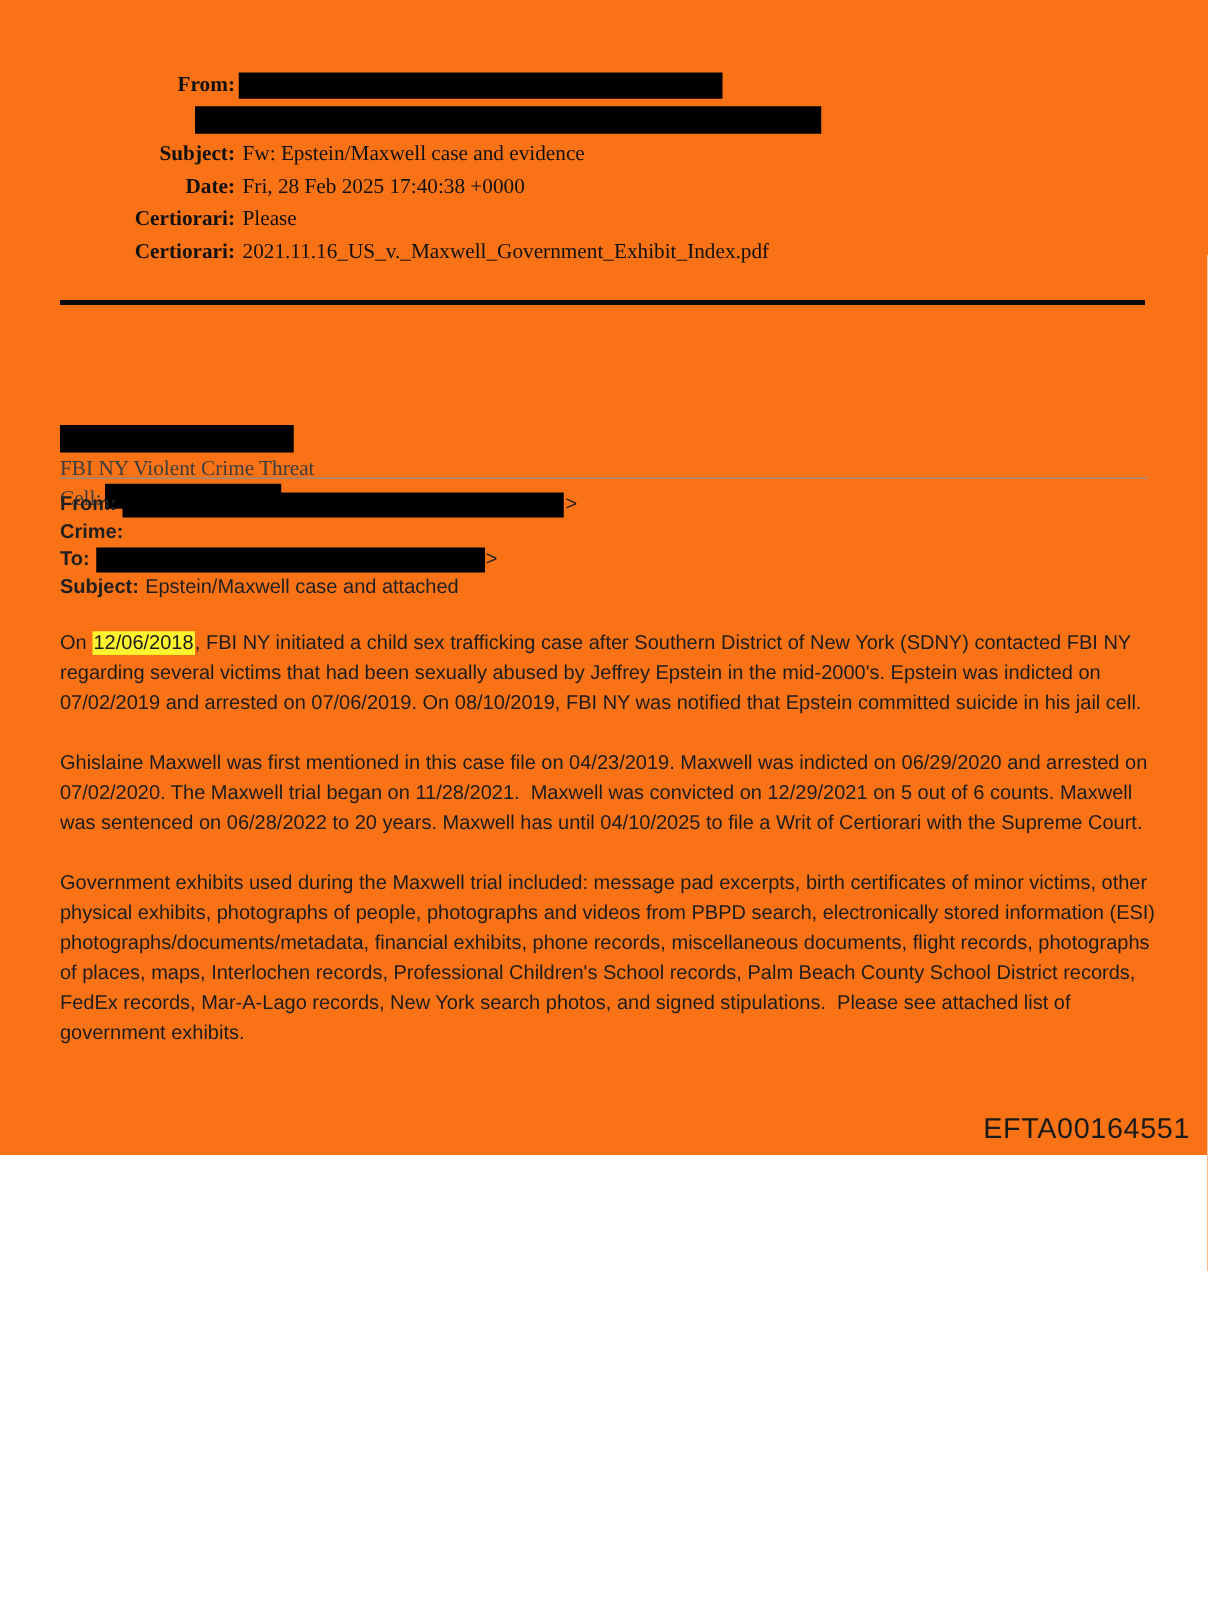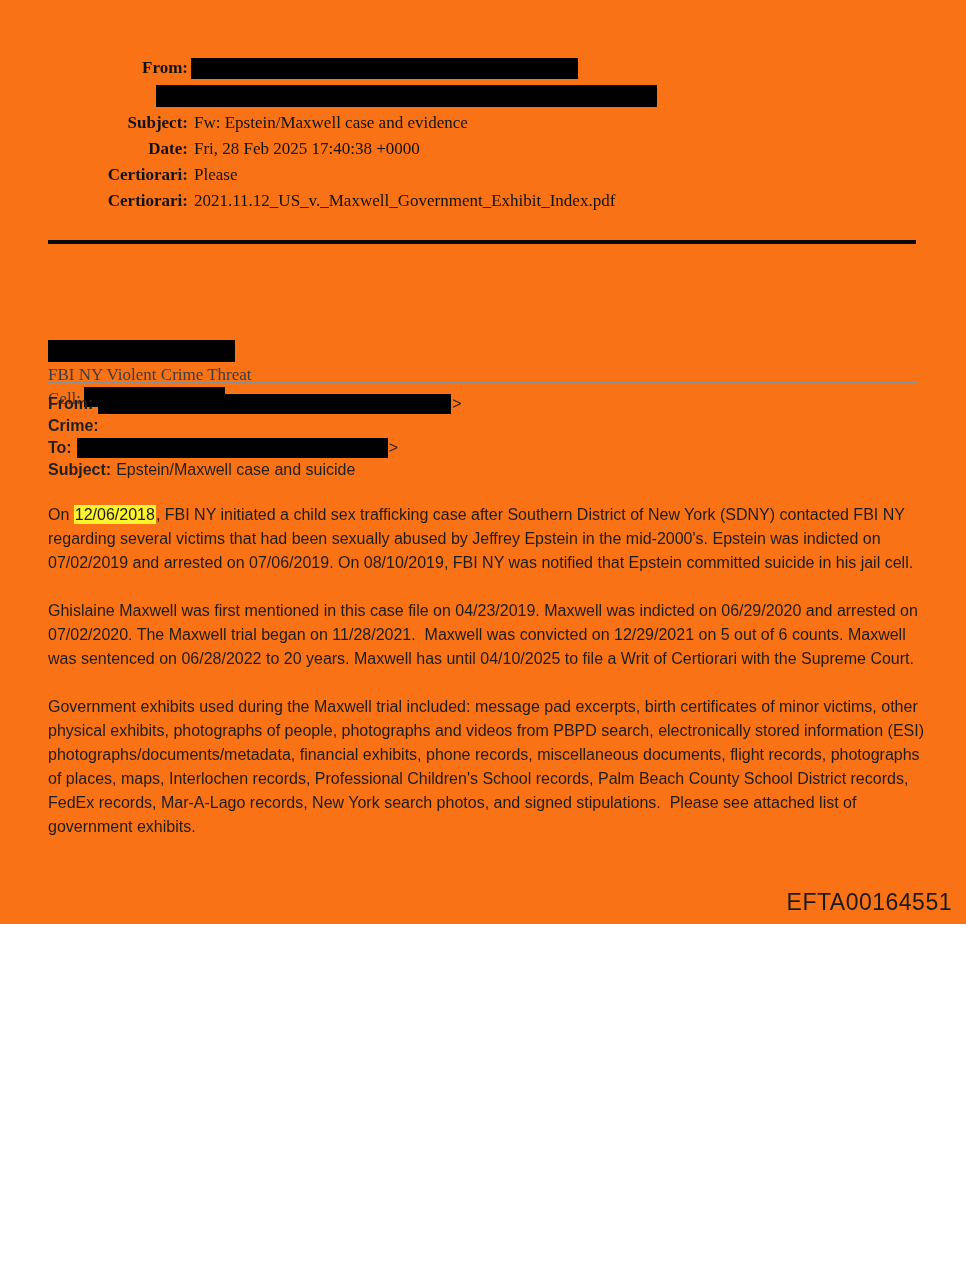--- a/index.html
+++ b/index.html
@@ -199,21 +199,21 @@
     <div class="oh-row">
       <span class="oh-label">Date:</span>
       <span class="oh-value">Fri, 28 Feb 2025 17:40:38 +0000</span>
     </div>
     <div class="oh-row">
       <span class="oh-label">Certiorari:</span>
       <span class="oh-value">Please</span>
     </div>
     <div class="oh-row">
       <span class="oh-label">Certiorari:</span>
-      <span class="oh-value">2021.11.12_US_v._Maxwell_Government_Exhibit_Index.pdf</span>
+      <span class="oh-value">2021.11.16_US_v._Maxwell_Government_Exhibit_Index.pdf</span>
     </div>
   </section>
 
   <div class="rule-thick"></div>
 
   <section class="signature">
     <span class="redaction sig-redaction"></span>
     <div class="sig-org">FBI NY Violent Crime Threat</div>
     <div class="sig-cell-row">
       <span>Cell:</span>
@@ -232,21 +232,21 @@
     <div class="ih-row">
       <span class="ih-label">Crime:</span>
     </div>
     <div class="ih-row">
       <span class="ih-label">To:</span>
       <span class="redaction ih-bar-to"></span>
       <span class="ih-suffix">&gt;</span>
     </div>
     <div class="ih-row">
       <span class="ih-label">Subject:</span>
-      <span class="ih-value">Epstein/Maxwell case and suicide</span>
+      <span class="ih-value">Epstein/Maxwell case and attached</span>
     </div>
   </section>
 
   <section class="email-body">
     <p><span>On </span><mark>12/06/2018</mark><span>, FBI NY initiated a child sex trafficking case after Southern District of New York (SDNY) contacted FBI NY regarding several victims that had been sexually abused by Jeffrey Epstein in the mid-2000's. Epstein was indicted on 07/02/2019 and arrested on 07/06/2019. On 08/10/2019, FBI NY was notified that Epstein committed suicide in his jail cell.</span></p>
     <p>Ghislaine Maxwell was first mentioned in this case file on 04/23/2019. Maxwell was indicted on 06/29/2020 and arrested on 07/02/2020. The Maxwell trial began on 11/28/2021.  Maxwell was convicted on 12/29/2021 on 5 out of 6 counts. Maxwell was sentenced on 06/28/2022 to 20 years. Maxwell has until 04/10/2025 to file a Writ of Certiorari with the Supreme Court.</p>
     <p>Government exhibits used during the Maxwell trial included: message pad excerpts, birth certificates of minor victims, other physical exhibits, photographs of people, photographs and videos from PBPD search, electronically stored information (ESI) photographs/documents/metadata, financial exhibits, phone records, miscellaneous documents, flight records, photographs of places, maps, Interlochen records, Professional Children's School records, Palm Beach County School District records, FedEx records, Mar-A-Lago records, New York search photos, and signed stipulations.  Please see attached list of government exhibits.</p>
   </section>
 
   <div class="bates">EFTA00164551</div>

